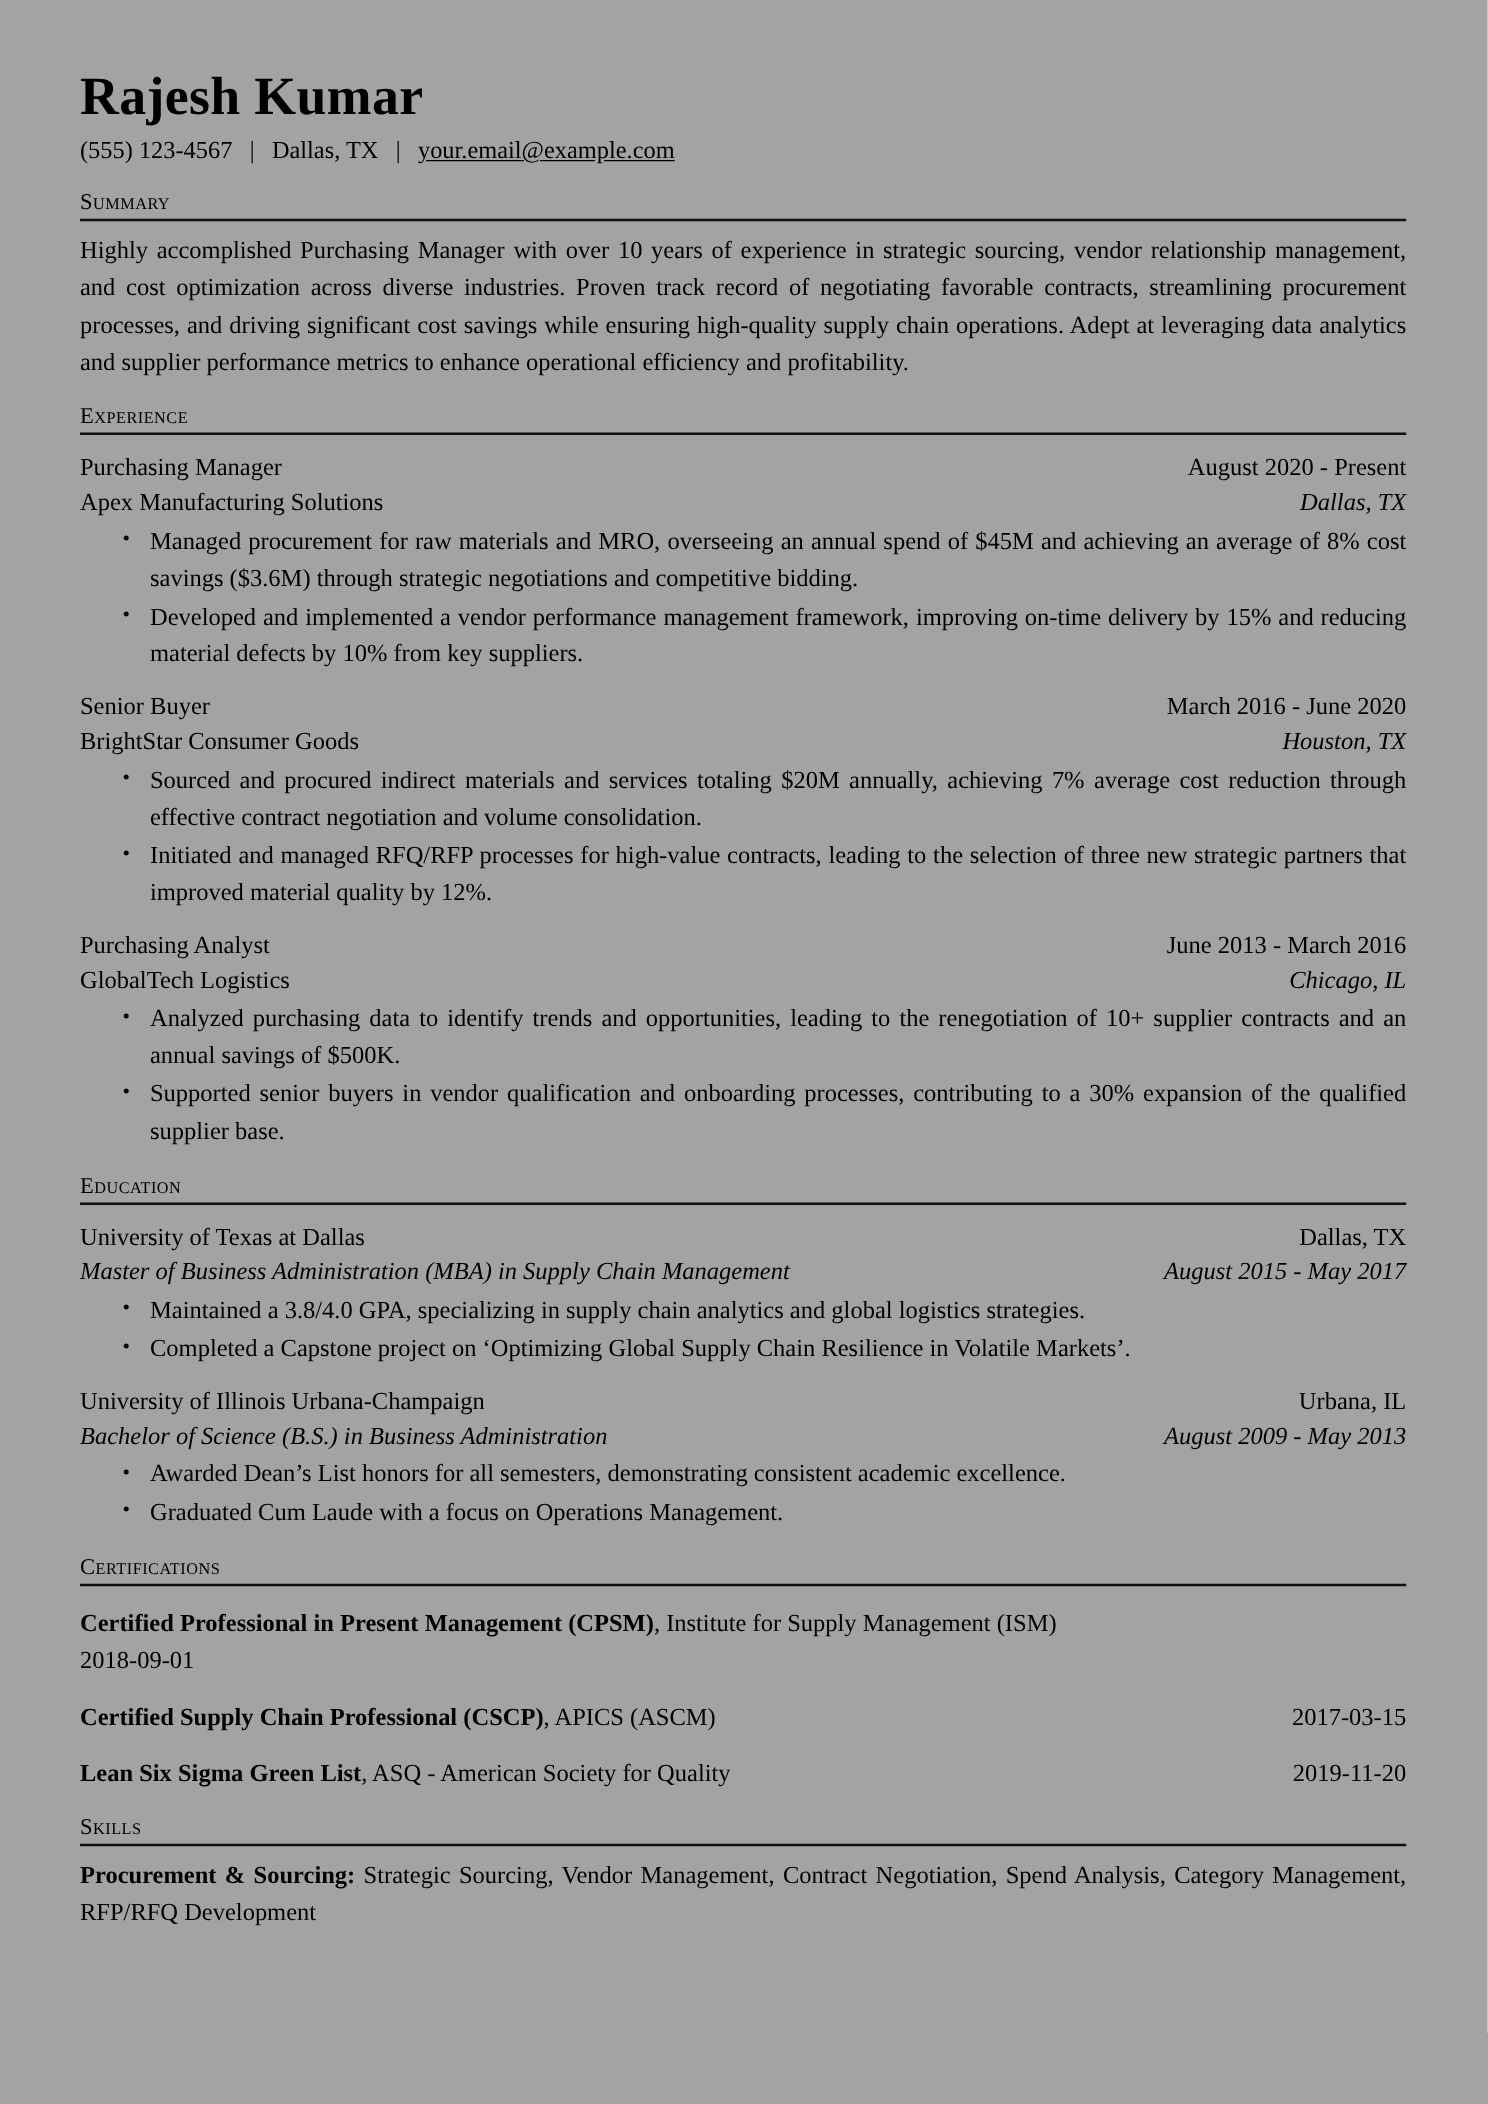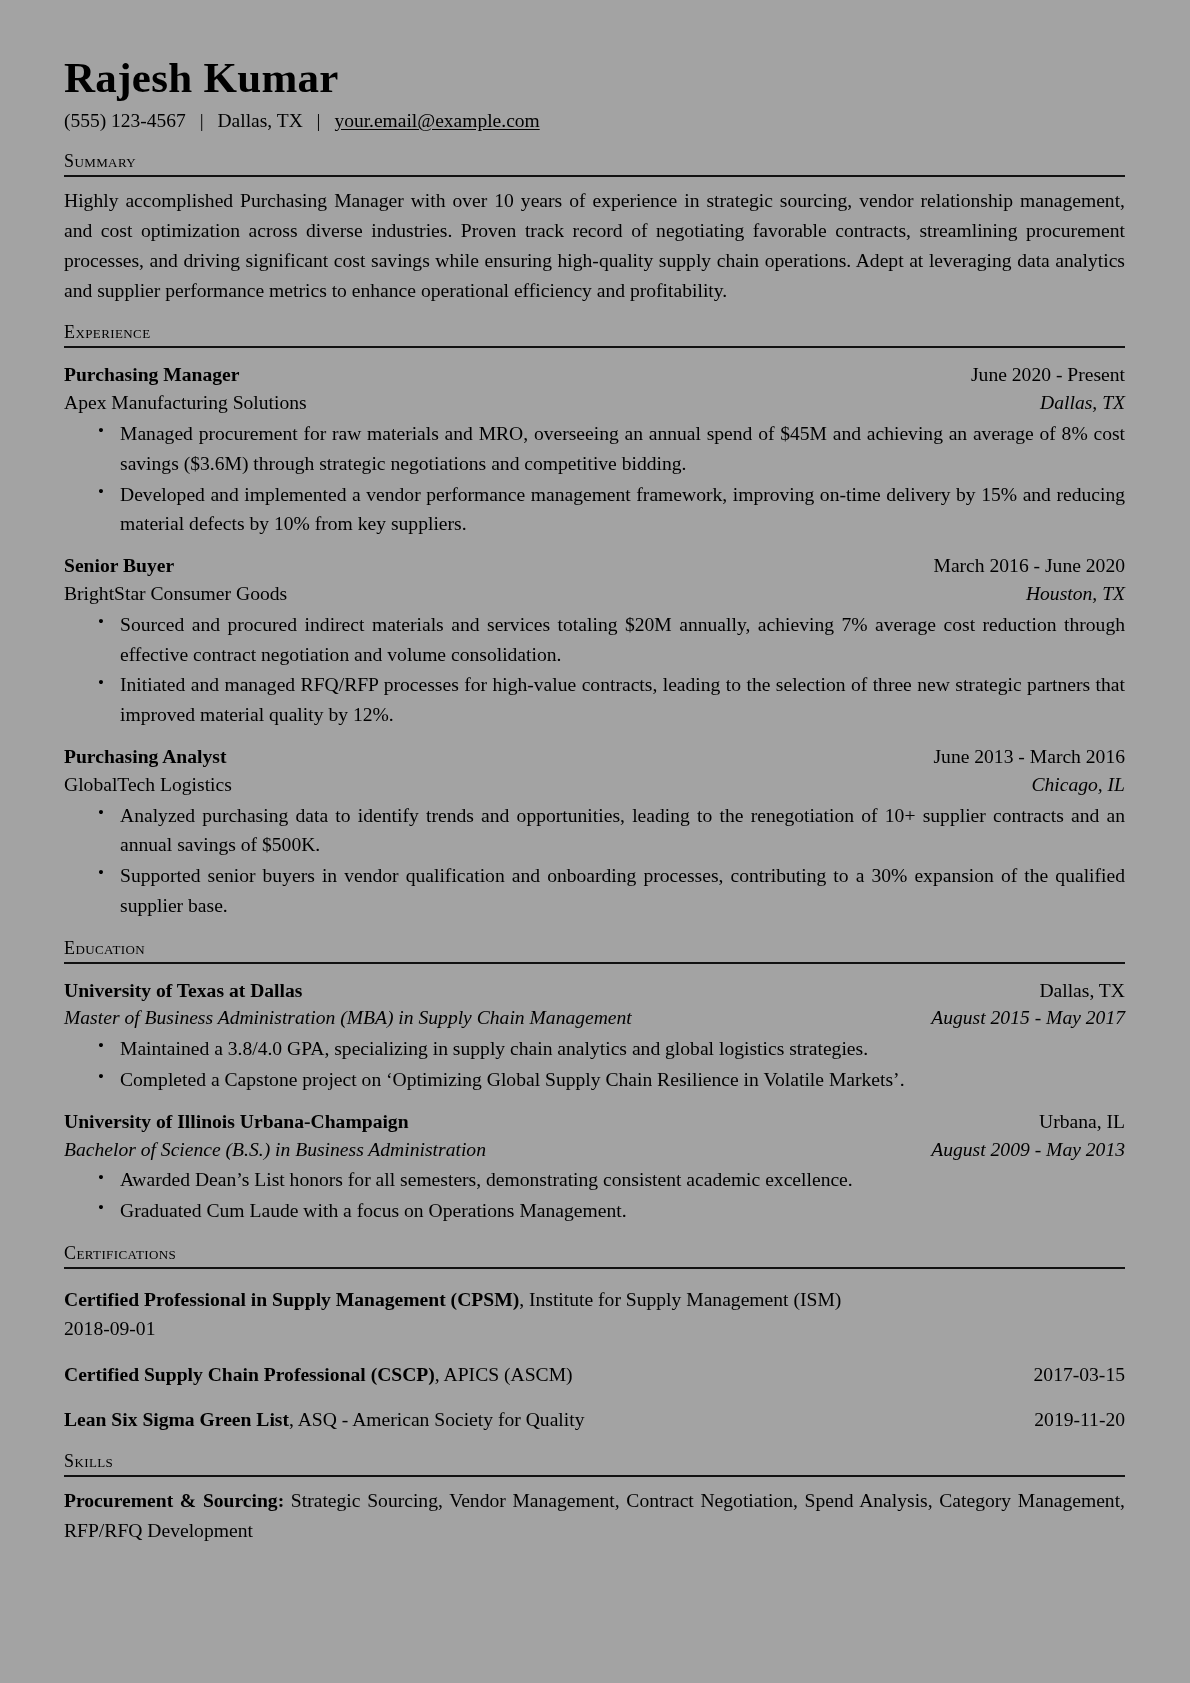--- a/index.html
+++ b/index.html
@@ -82,21 +82,21 @@
   }
   .entry-row {
     display: flex;
     justify-content: space-between;
     align-items: baseline;
     font-size: 19.6px;
     line-height: 1.42;
     gap: 18px;
   }
   .entry-primary {
-    font-weight: bold;
+    font-weight: normal;
   }
   .entry-date {
     white-space: nowrap;
   }
   .entry-secondary {
     font-weight: normal;
   }
   .entry-loc {
     font-style: italic;
     white-space: nowrap;
@@ -201,21 +201,21 @@
     <p class="para">Highly accomplished Purchasing Manager with over 10 years of experience in strategic sourcing, vendor relationship management, and cost optimization across diverse industries. Proven track record of negotiating favorable contracts, streamlining procurement processes, and driving significant cost savings while ensuring high-quality supply chain operations. Adept at leveraging data analytics and supplier performance metrics to enhance operational efficiency and profitability.</p>
   </div>
 
   <div class="section">
     <div class="section-title">Experience</div>
     <hr class="rule">
 
     <div class="entry">
       <div class="entry-row">
         <span class="entry-primary">Purchasing Manager</span>
-        <span class="entry-date">June 2020 - Present</span>
+        <span class="entry-date">August 2020 - Present</span>
       </div>
       <div class="entry-row">
         <span class="entry-secondary">Apex Manufacturing Solutions</span>
         <span class="entry-loc">Dallas, TX</span>
       </div>
       <ul class="bullets">
         <li>Managed procurement for raw materials and MRO, overseeing an annual spend of $45M and achieving an average of 8% cost savings ($3.6M) through strategic negotiations and competitive bidding.</li>
         <li>Developed and implemented a vendor performance management framework, improving on-time delivery by 15% and reducing material defects by 10% from key suppliers.</li>
       </ul>
     </div>
@@ -285,21 +285,21 @@
       </ul>
     </div>
   </div>
 
   <div class="section">
     <div class="section-title">Certifications</div>
     <hr class="rule">
 
     <div class="cert wrap">
       <div class="cert-line">
-        <span class="cert-text"><span class="cert-name">Certified Professional in Supply Management (CPSM)</span><span class="cert-issuer">, Institute for Supply Management (ISM)</span></span>
+        <span class="cert-text"><span class="cert-name">Certified Professional in Present Management (CPSM)</span><span class="cert-issuer">, Institute for Supply Management (ISM)</span></span>
         <span class="cert-date">2018-09-01</span>
       </div>
     </div>
 
     <div class="cert">
       <div class="cert-line">
         <span class="cert-text"><span class="cert-name">Certified Supply Chain Professional (CSCP)</span><span class="cert-issuer">, APICS (ASCM)</span></span>
         <span class="cert-date">2017-03-15</span>
       </div>
     </div>

